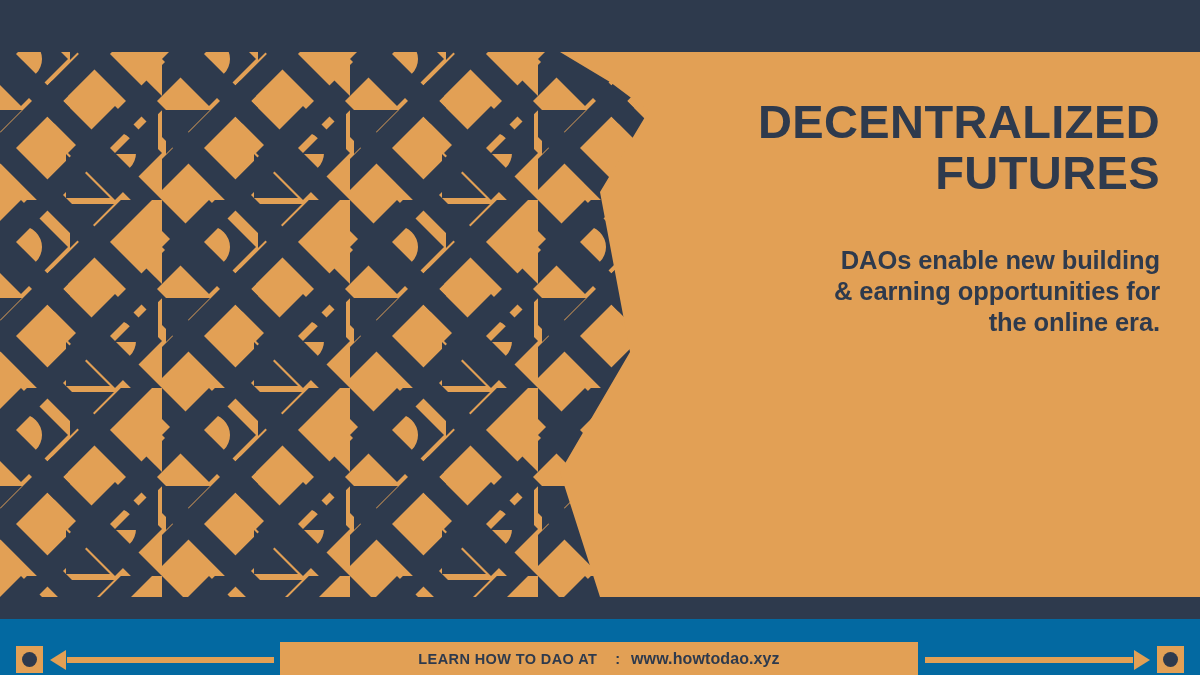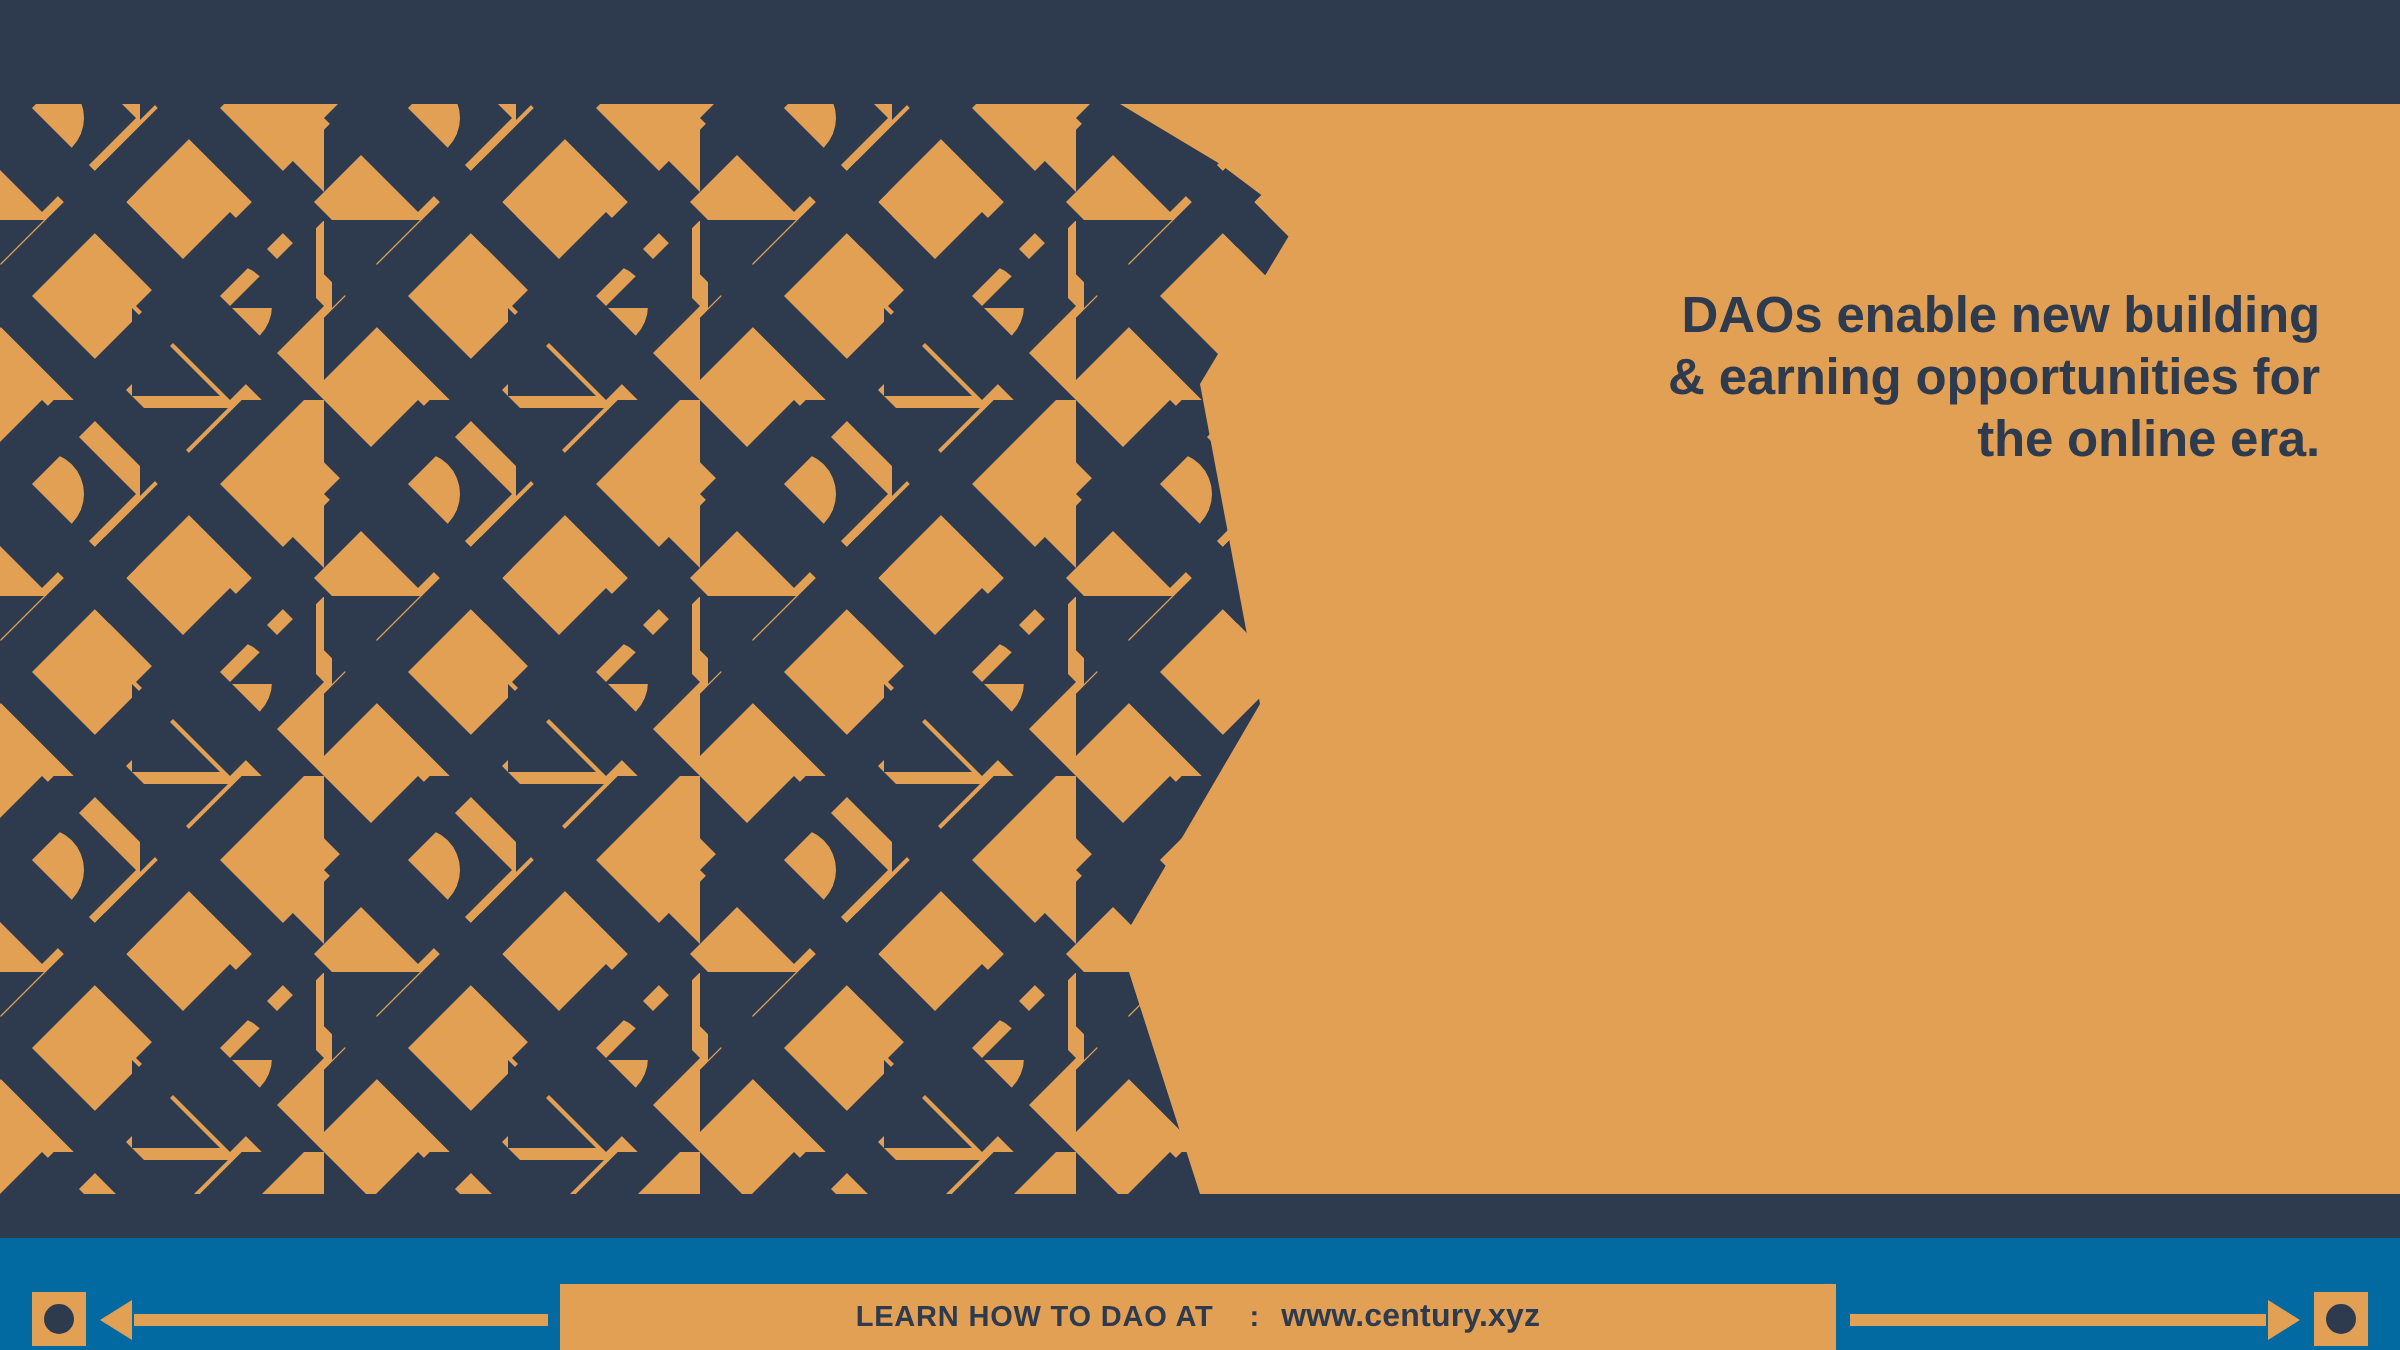--- a/index.html
+++ b/index.html
@@ -219,20 +219,22 @@
           </pattern>
         </defs>
         <rect x="0" y="0" width="700" height="545" fill="url(#latticeTile)"></rect>
 
         <polygon points="700,0 700,545 600,545 560,420 630,300 600,140 660,40" fill="#e2a055"></polygon>
         <polygon points="560,0 700,0 700,60 650,60 610,30" fill="#e2a055"></polygon>
       </svg>
     </div>
 
     <div id="text-col">
+      <h1 id="headline">DECENTRALIZED
+FUTURES</h1>
 
       <p id="subhead">DAOs enable new building
 &amp; earning opportunities for
 the online era.</p>
 
 
     </div>
   </div>
 
   <div id="bottom-band">
@@ -240,21 +242,21 @@
 
       <span class="end-square" id="end-square-left"></span>
 
       <span class="arrow-head" id="arrow-left"></span>
 
       <span class="rule" id="rule-left"></span>
 
       <div id="footer-pill">
         <span class="f-label">LEARN HOW TO DAO AT</span>
         <span class="f-colon">:</span>
-        <span class="f-url">www.century.xyz</span>
+        <span class="f-url">www.howtodao.xyz</span>
       </div>
 
       <span class="rule" id="rule-right"></span>
 
       <span class="arrow-head" id="arrow-right"></span>
 
       <span class="end-square" id="end-square-right"></span>
     </div>
   </div>
 

